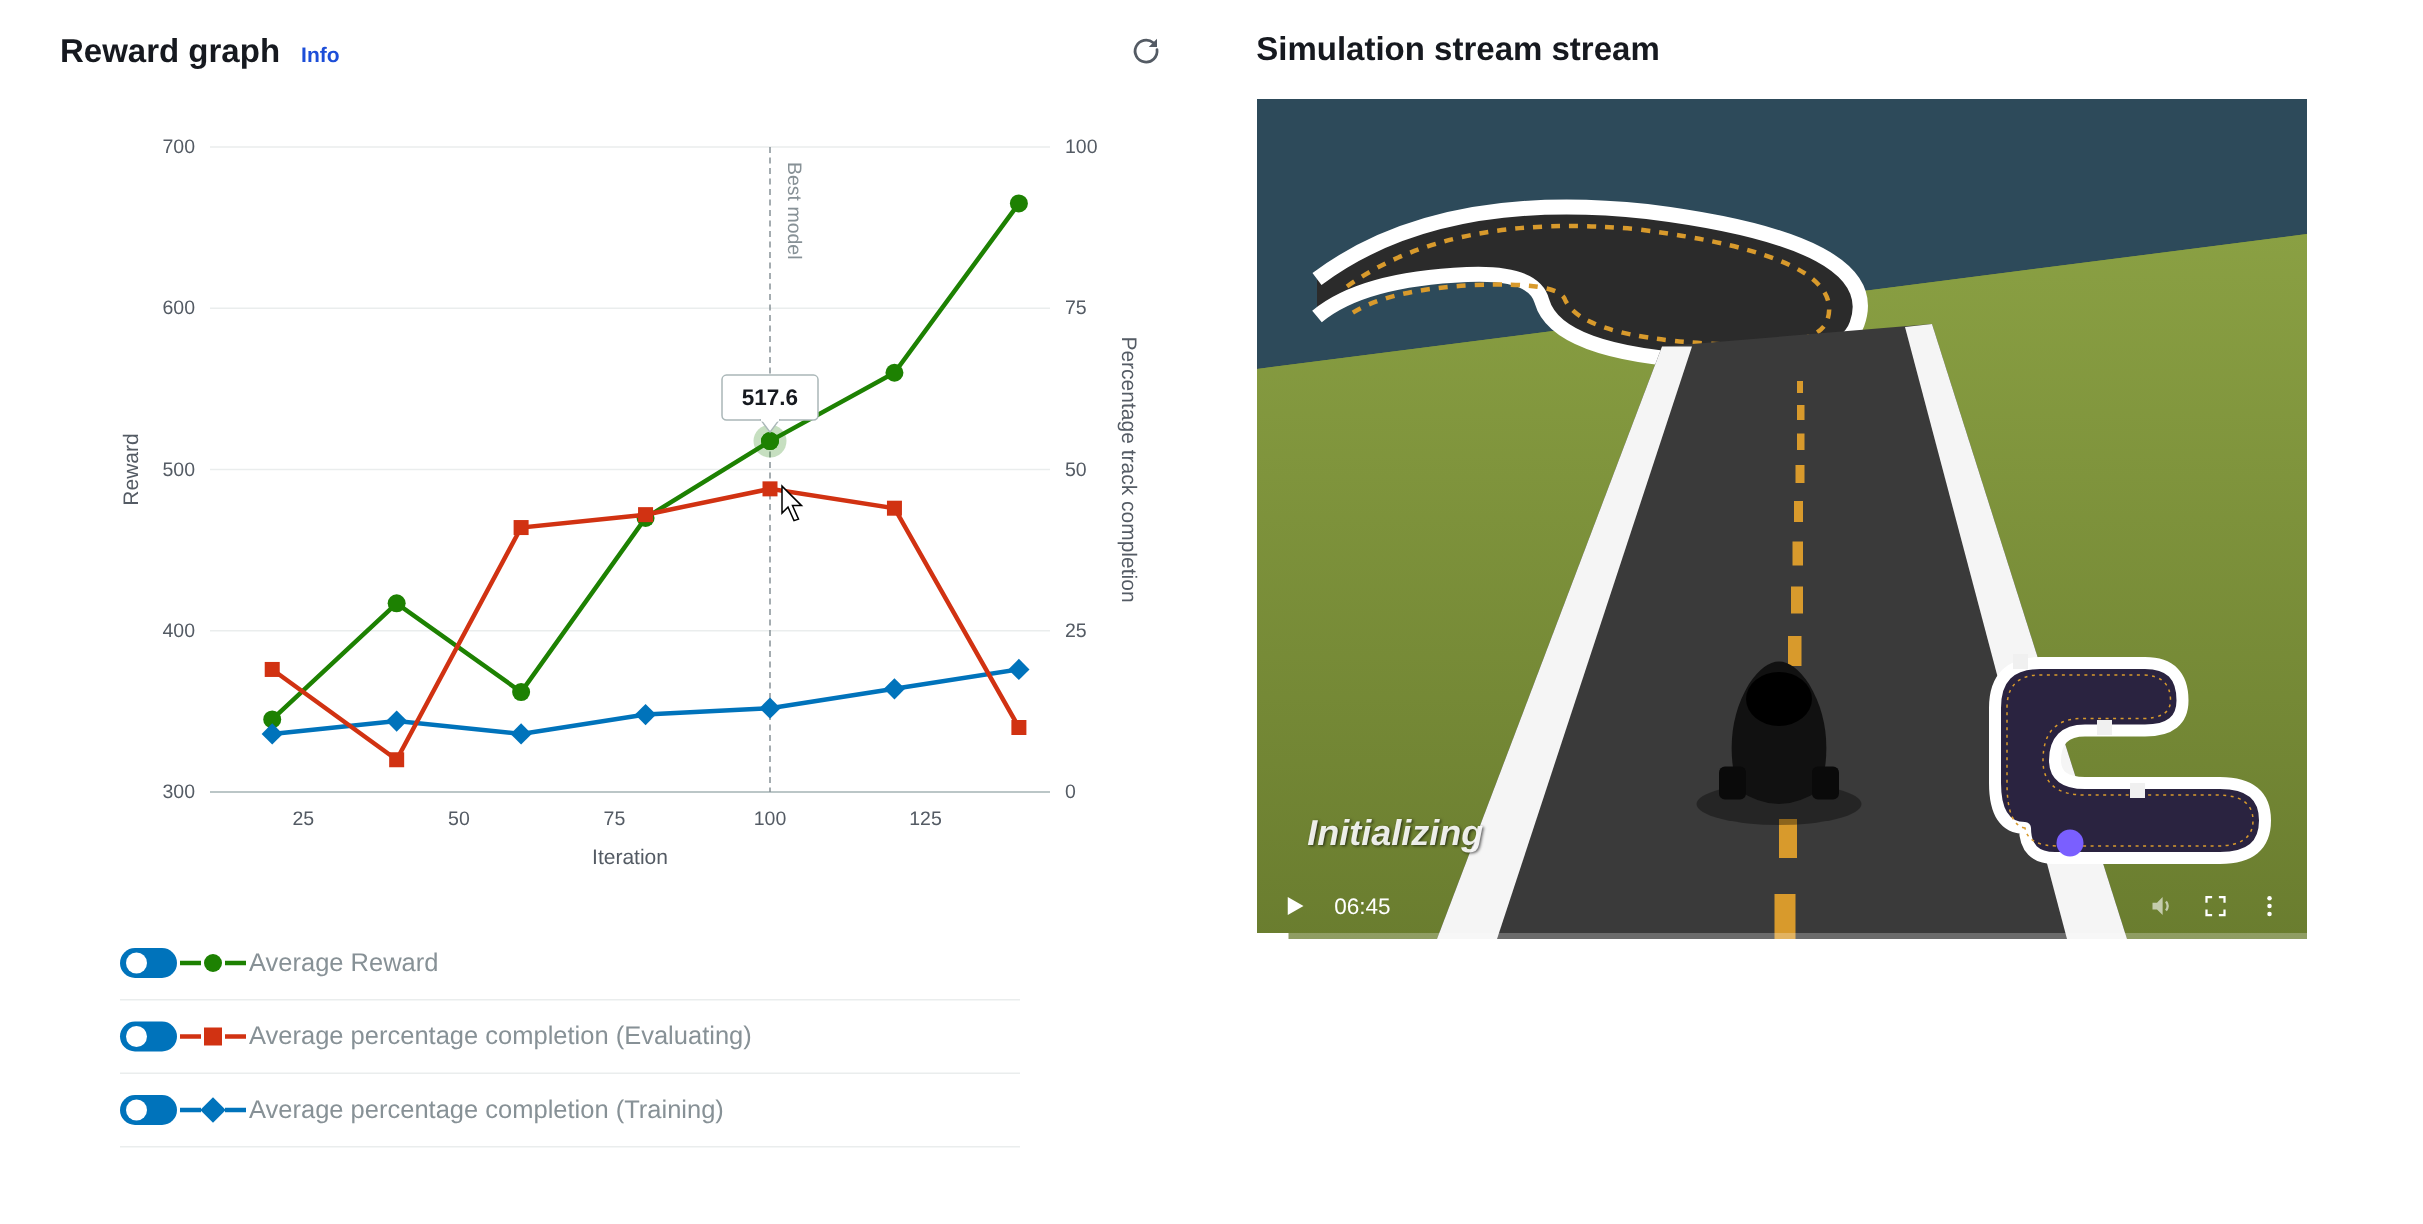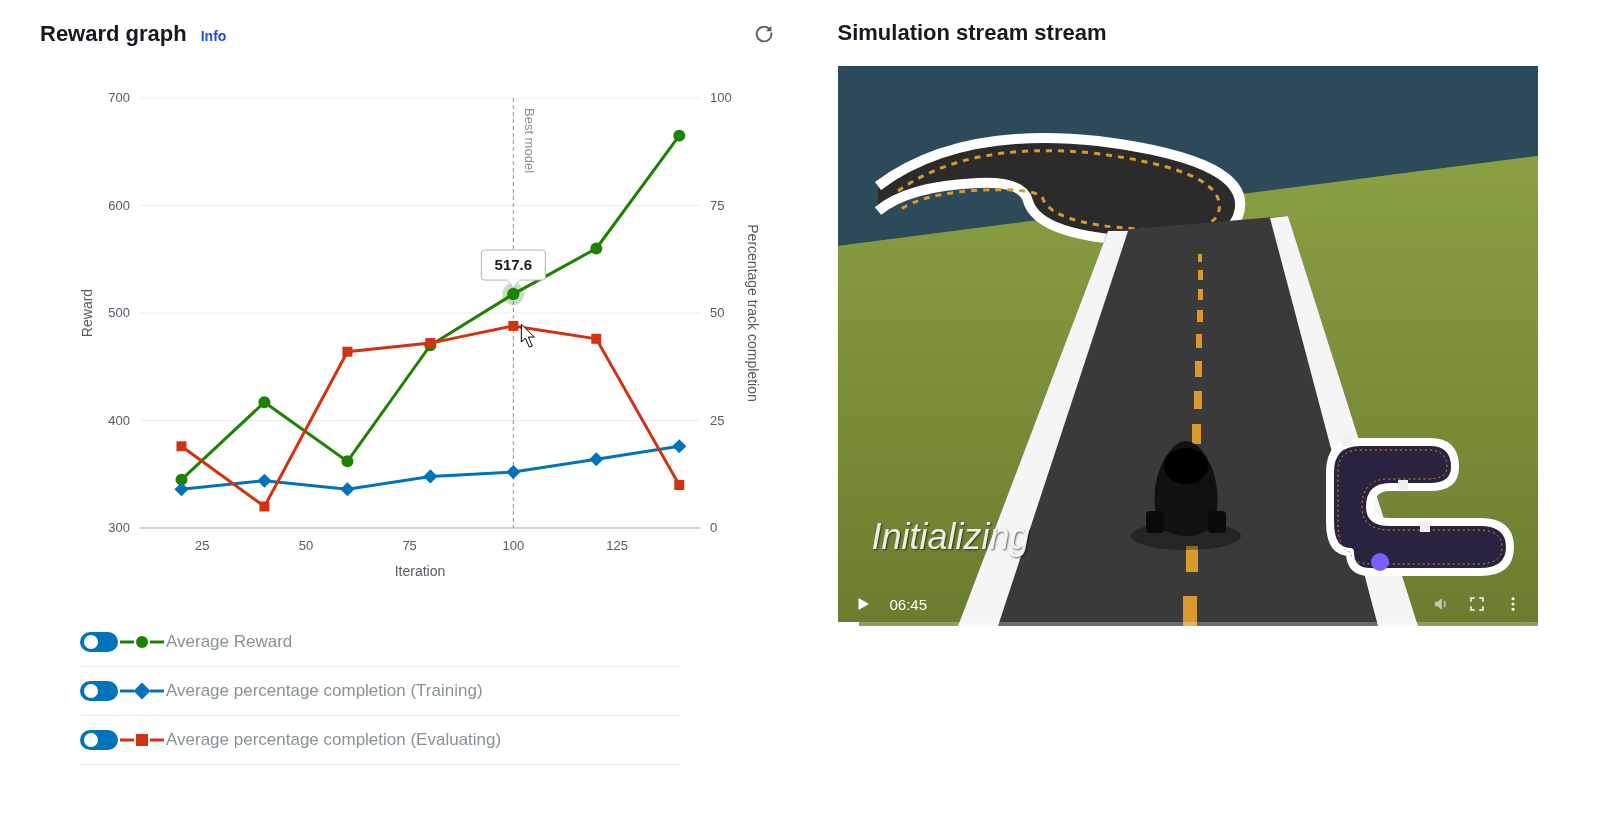--- a/index.html
+++ b/index.html
@@ -107,22 +107,22 @@
   .progress-bar {
     position: absolute; left: 0; right: 0; bottom: 0; height: 4px;
     background: rgba(255,255,255,0.25);
     z-index: 5;
   }
   .progress-bar::after {
     content: ""; position: absolute; left: 0; top: 0; bottom: 0;
     width: 3%; background: #fff;
   }
   .sim-overlay-text {
-    position: absolute; left: 34px; bottom: 68px;
-    font-size: 36px; font-style: italic; font-weight: 400;
+    position: absolute; left: 34px; bottom: 56px;
+    font-size: 24px; font-style: italic; font-weight: 700;
     color: rgba(255,255,255,0.9);
     text-shadow: 1px 1px 2px rgba(0,0,0,0.6);
     z-index: 4;
   }
   .minimap {
     position: absolute; right: 18px; bottom: 44px;
     width: 200px; height: 160px;
     z-index: 4;
   }
 </style>
@@ -216,37 +216,37 @@
               <circle cx="22" cy="9" r="6" fill="#1d8102"></circle>
               <line x1="30" y1="9" x2="44" y2="9" stroke="#1d8102" stroke-width="3"></line>
             </svg>
         </div>
         <span class="legend-label">Average Reward</span>
       </div>
       <div class="legend-row">
         <div class="toggle"></div>
         <div class="legend-marker">
           <svg width="44" height="18">
+              <line x1="0" y1="9" x2="14" y2="9" stroke="#d13212" stroke-width="3"></line>
+              <rect x="16" y="3" width="12" height="12" fill="#d13212"></rect>
+              <line x1="30" y1="9" x2="44" y2="9" stroke="#d13212" stroke-width="3"></line>
+            </svg>
+        </div>
+        <span class="legend-label">Average percentage completion (Evaluating)</span>
+      </div>
+      <div class="legend-row">
+        <div class="toggle"></div>
+        <div class="legend-marker">
+          <svg width="44" height="18">
               <line x1="0" y1="9" x2="14" y2="9" stroke="#0073bb" stroke-width="3"></line>
               <rect x="16" y="3" width="12" height="12" fill="#0073bb" transform="rotate(45 22 9)"></rect>
               <line x1="30" y1="9" x2="44" y2="9" stroke="#0073bb" stroke-width="3"></line>
             </svg>
         </div>
         <span class="legend-label">Average percentage completion (Training)</span>
-      </div>
-      <div class="legend-row">
-        <div class="toggle"></div>
-        <div class="legend-marker">
-          <svg width="44" height="18">
-              <line x1="0" y1="9" x2="14" y2="9" stroke="#d13212" stroke-width="3"></line>
-              <rect x="16" y="3" width="12" height="12" fill="#d13212"></rect>
-              <line x1="30" y1="9" x2="44" y2="9" stroke="#d13212" stroke-width="3"></line>
-            </svg>
-        </div>
-        <span class="legend-label">Average percentage completion (Evaluating)</span>
       </div>
     </div>
   </div>
 
   <div class="right-col">
     <div class="section-header">
       <span class="section-title">Simulation stream stream</span>
     </div>
 
     <div class="video-box">

